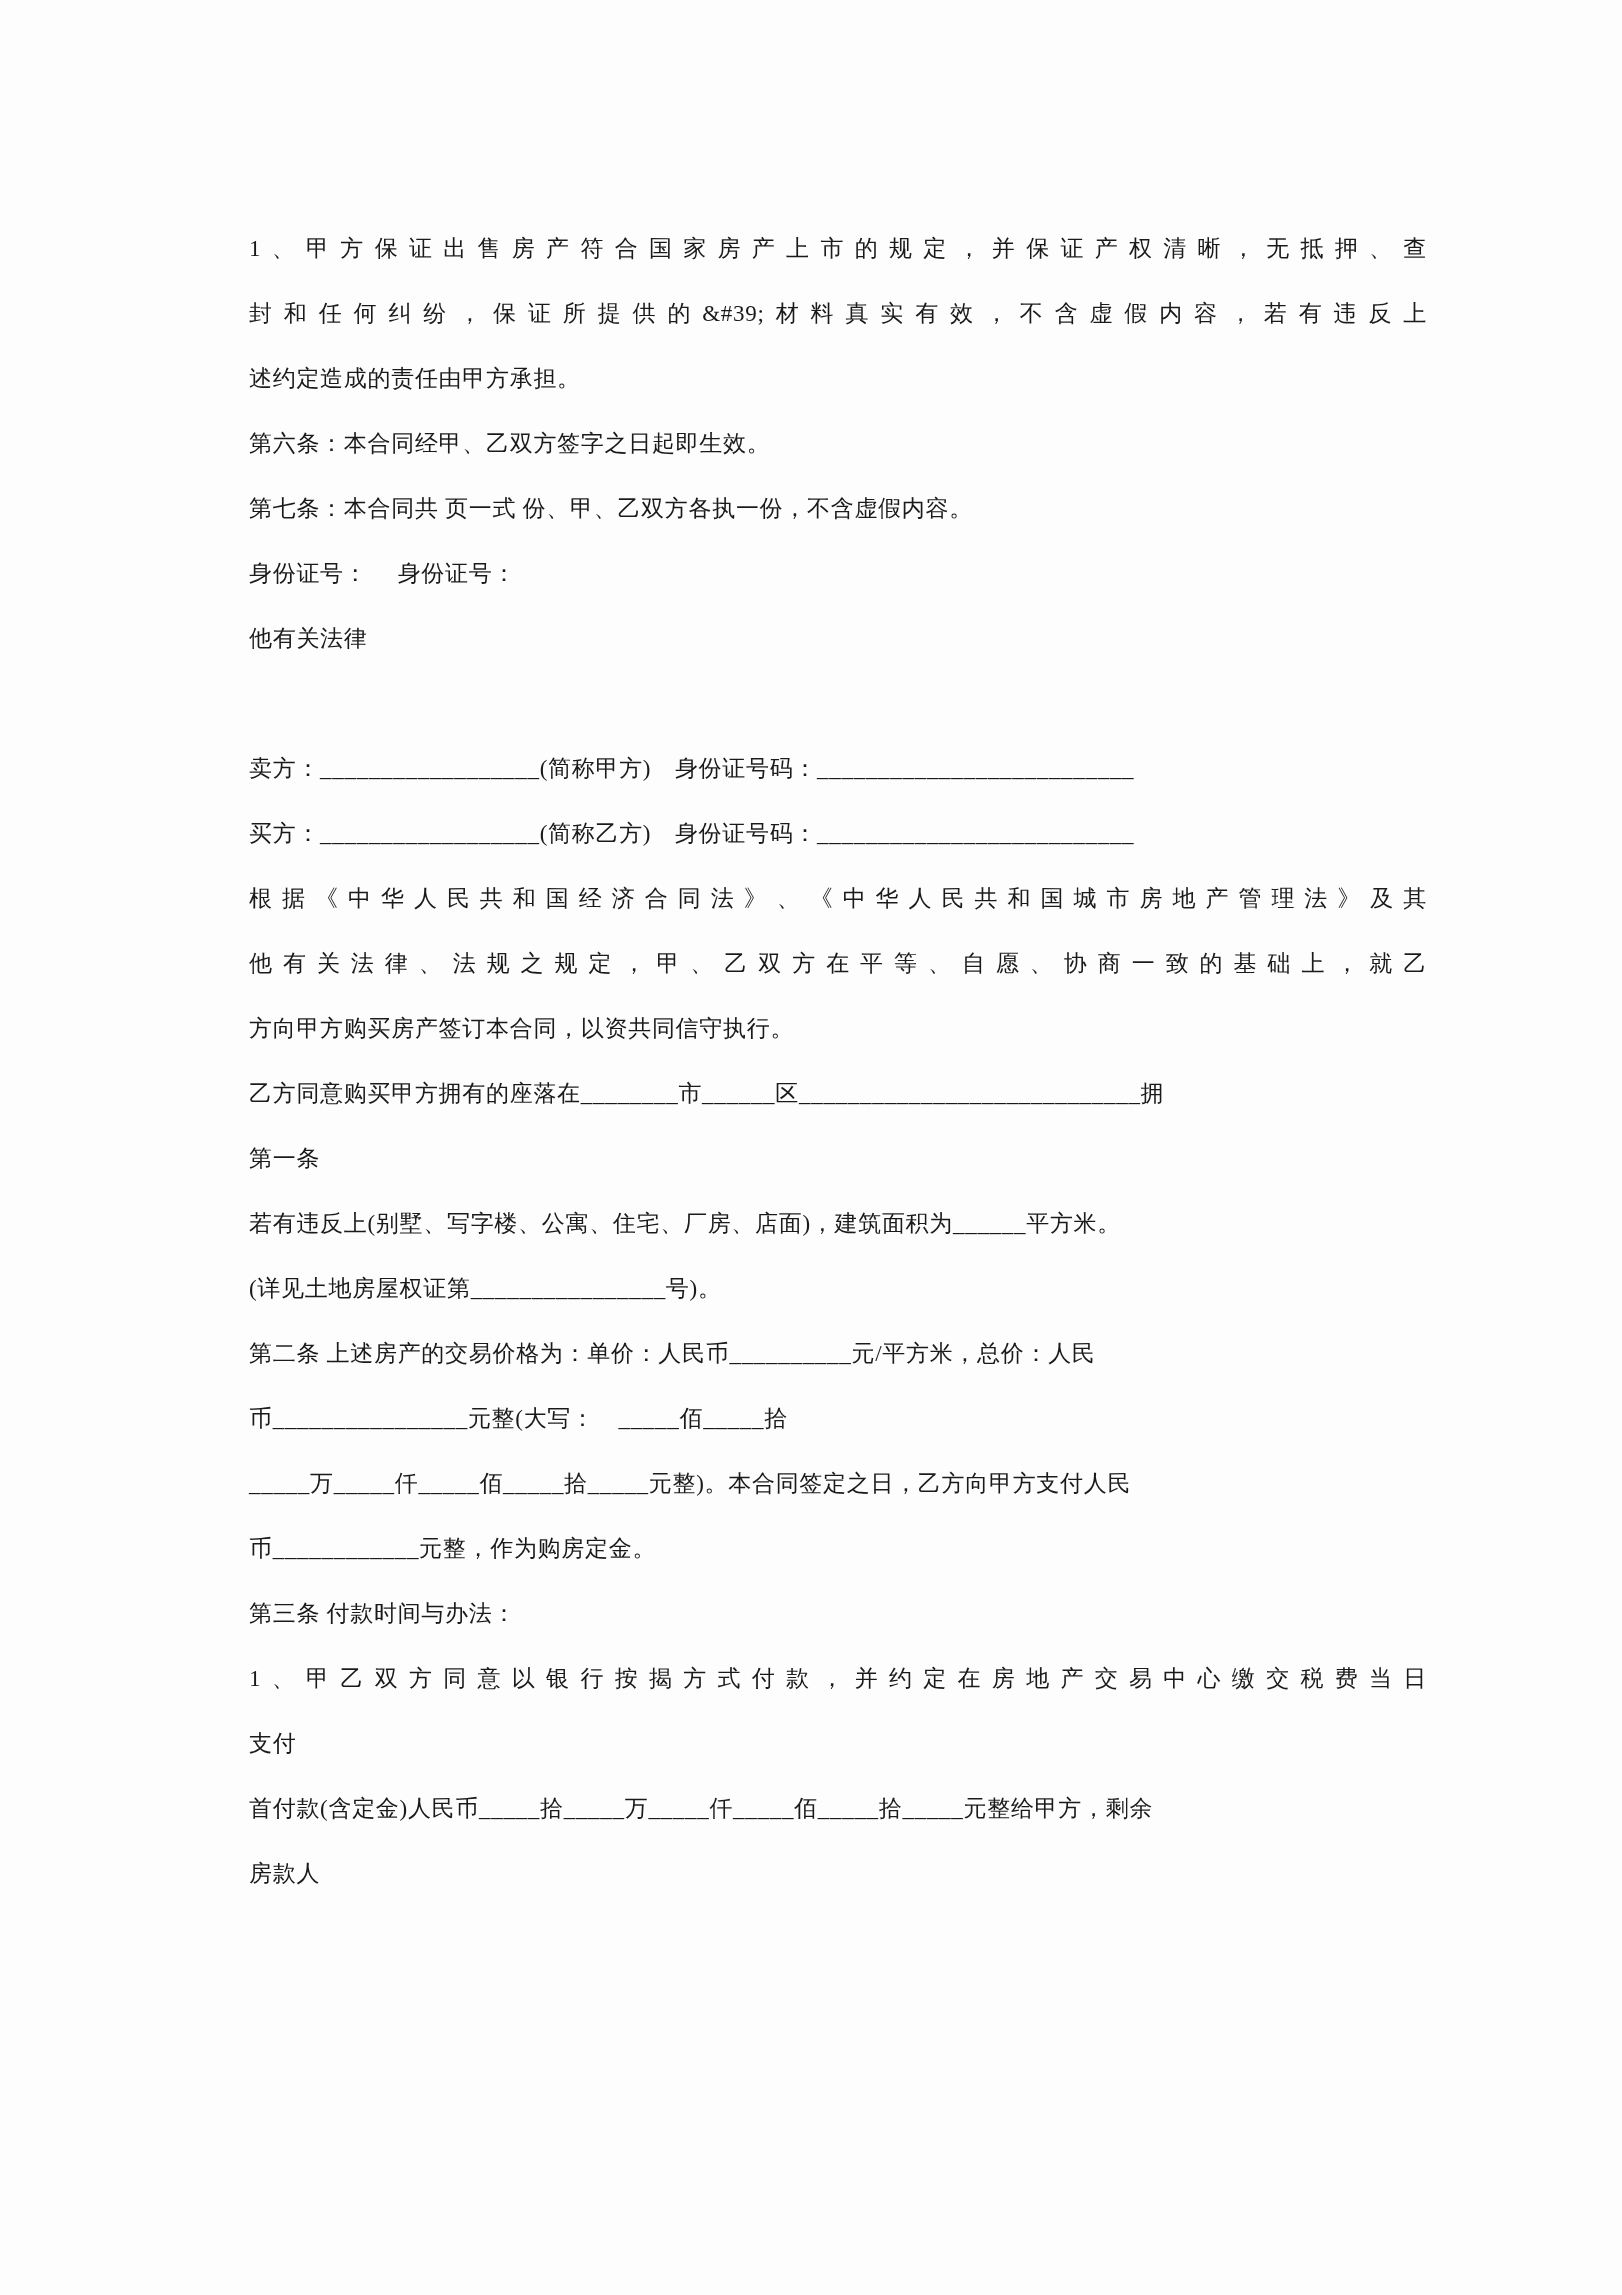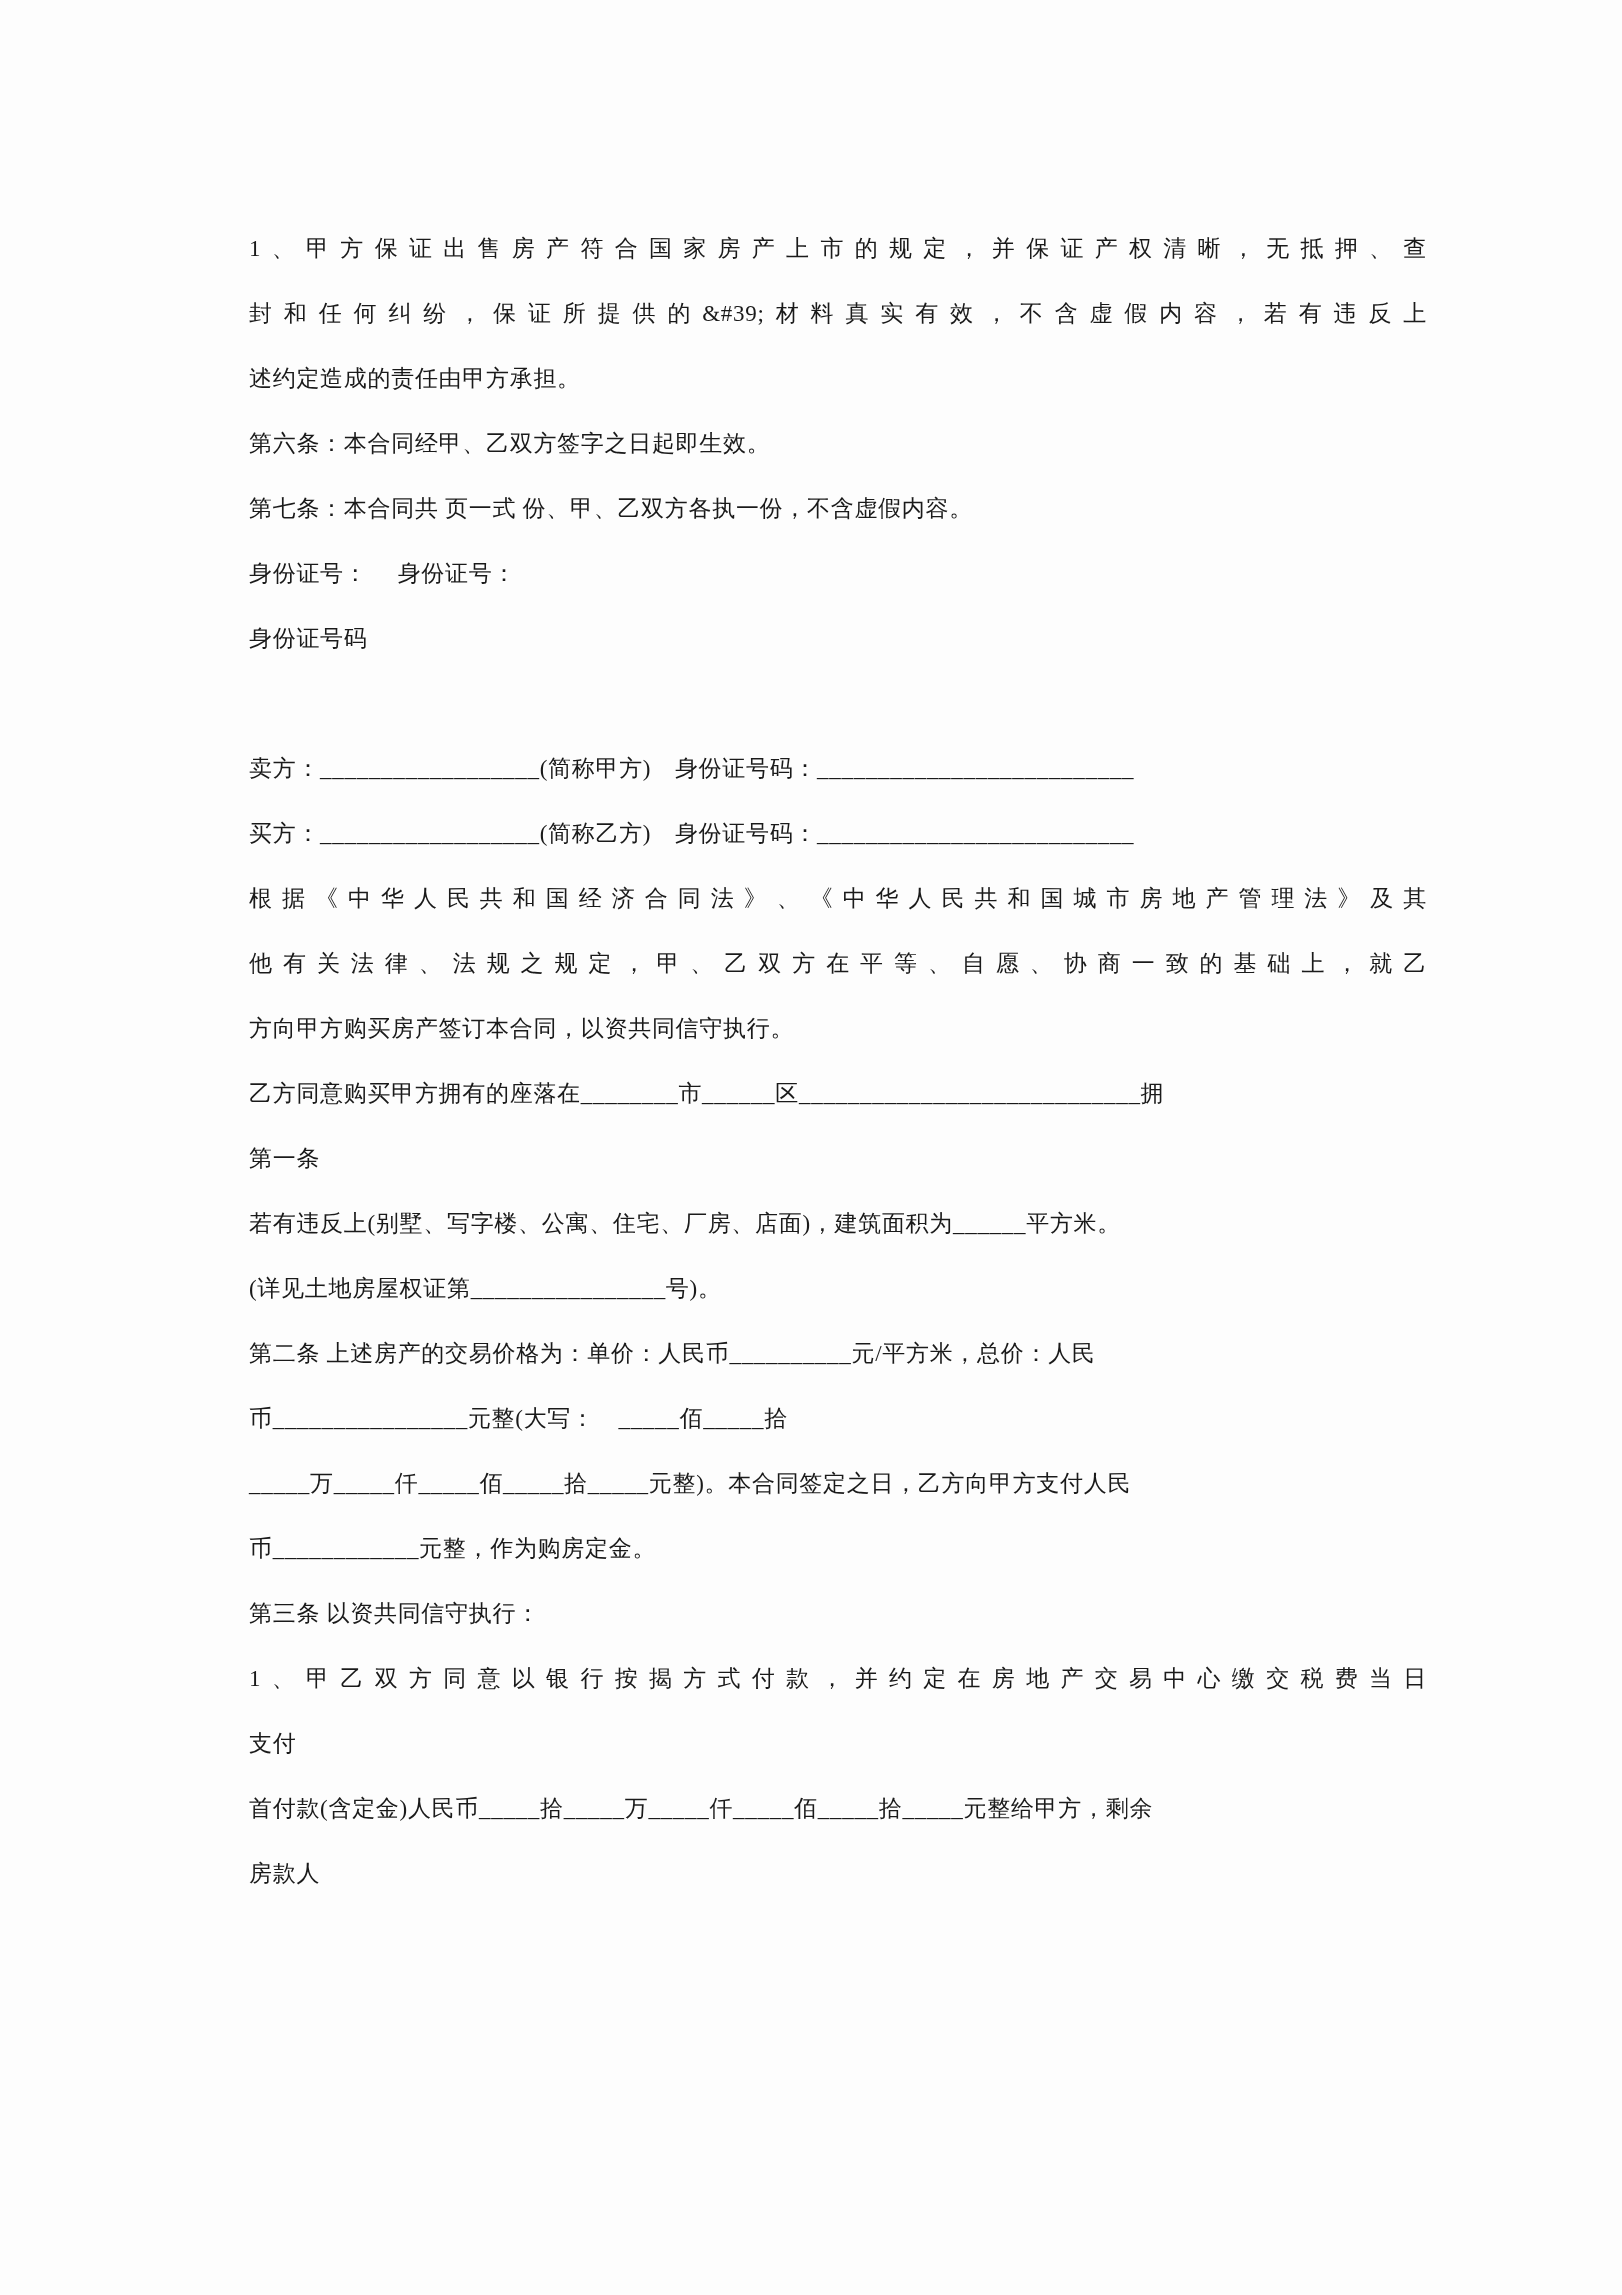--- a/index.html
+++ b/index.html
@@ -40,35 +40,35 @@
 <body>
 
 <div class="page">
   <div>
       <p class="line justify">1、甲方保证出售房产符合国家房产上市的规定，并保证产权清晰，无抵押、查</p>
       <p class="line justify">封和任何纠纷，保证所提供的&amp;#39;材料真实有效，不含虚假内容，若有违反上</p>
       <p class="line">述约定造成的责任由甲方承担。</p>
       <p class="line">第六条：本合同经甲、乙双方签字之日起即生效。</p>
       <p class="line">第七条：本合同共 页一式 份、甲、乙双方各执一份，不含虚假内容。</p>
       <p class="line">身份证号：　 身份证号：</p>
-      <p class="line">身份证号码</p>
+      <p class="line">他有关法律</p>
       <p class="line spacer"></p>
       <p class="line">卖方：__________________(简称甲方)　身份证号码：__________________________</p>
       <p class="line">买方：__________________(简称乙方)　身份证号码：__________________________</p>
       <p class="line justify">根据《中华人民共和国经济合同法》、《中华人民共和国城市房地产管理法》及其</p>
       <p class="line justify">他有关法律、法规之规定，甲、乙双方在平等、自愿、协商一致的基础上，就乙</p>
       <p class="line">方向甲方购买房产签订本合同，以资共同信守执行。</p>
       <p class="line">乙方同意购买甲方拥有的座落在________市______区____________________________拥</p>
       <p class="line">第一条</p>
       <p class="line">若有违反上(别墅、写字楼、公寓、住宅、厂房、店面)，建筑面积为______平方米。</p>
       <p class="line">(详见土地房屋权证第________________号)。</p>
       <p class="line">第二条 上述房产的交易价格为：单价：人民币__________元/平方米，总价：人民</p>
       <p class="line">币________________元整(大写：　_____佰_____拾</p>
       <p class="line">_____万_____仟_____佰_____拾_____元整)。本合同签定之日，乙方向甲方支付人民</p>
       <p class="line">币____________元整，作为购房定金。</p>
-      <p class="line">第三条 以资共同信守执行：</p>
+      <p class="line">第三条 付款时间与办法：</p>
       <p class="line justify">1、甲乙双方同意以银行按揭方式付款，并约定在房地产交易中心缴交税费当日</p>
       <p class="line">支付</p>
       <p class="line">首付款(含定金)人民币_____拾_____万_____仟_____佰_____拾_____元整给甲方，剩余</p>
       <p class="line">房款人</p>
     </div>
 </div>
 
 
 </body></html>

